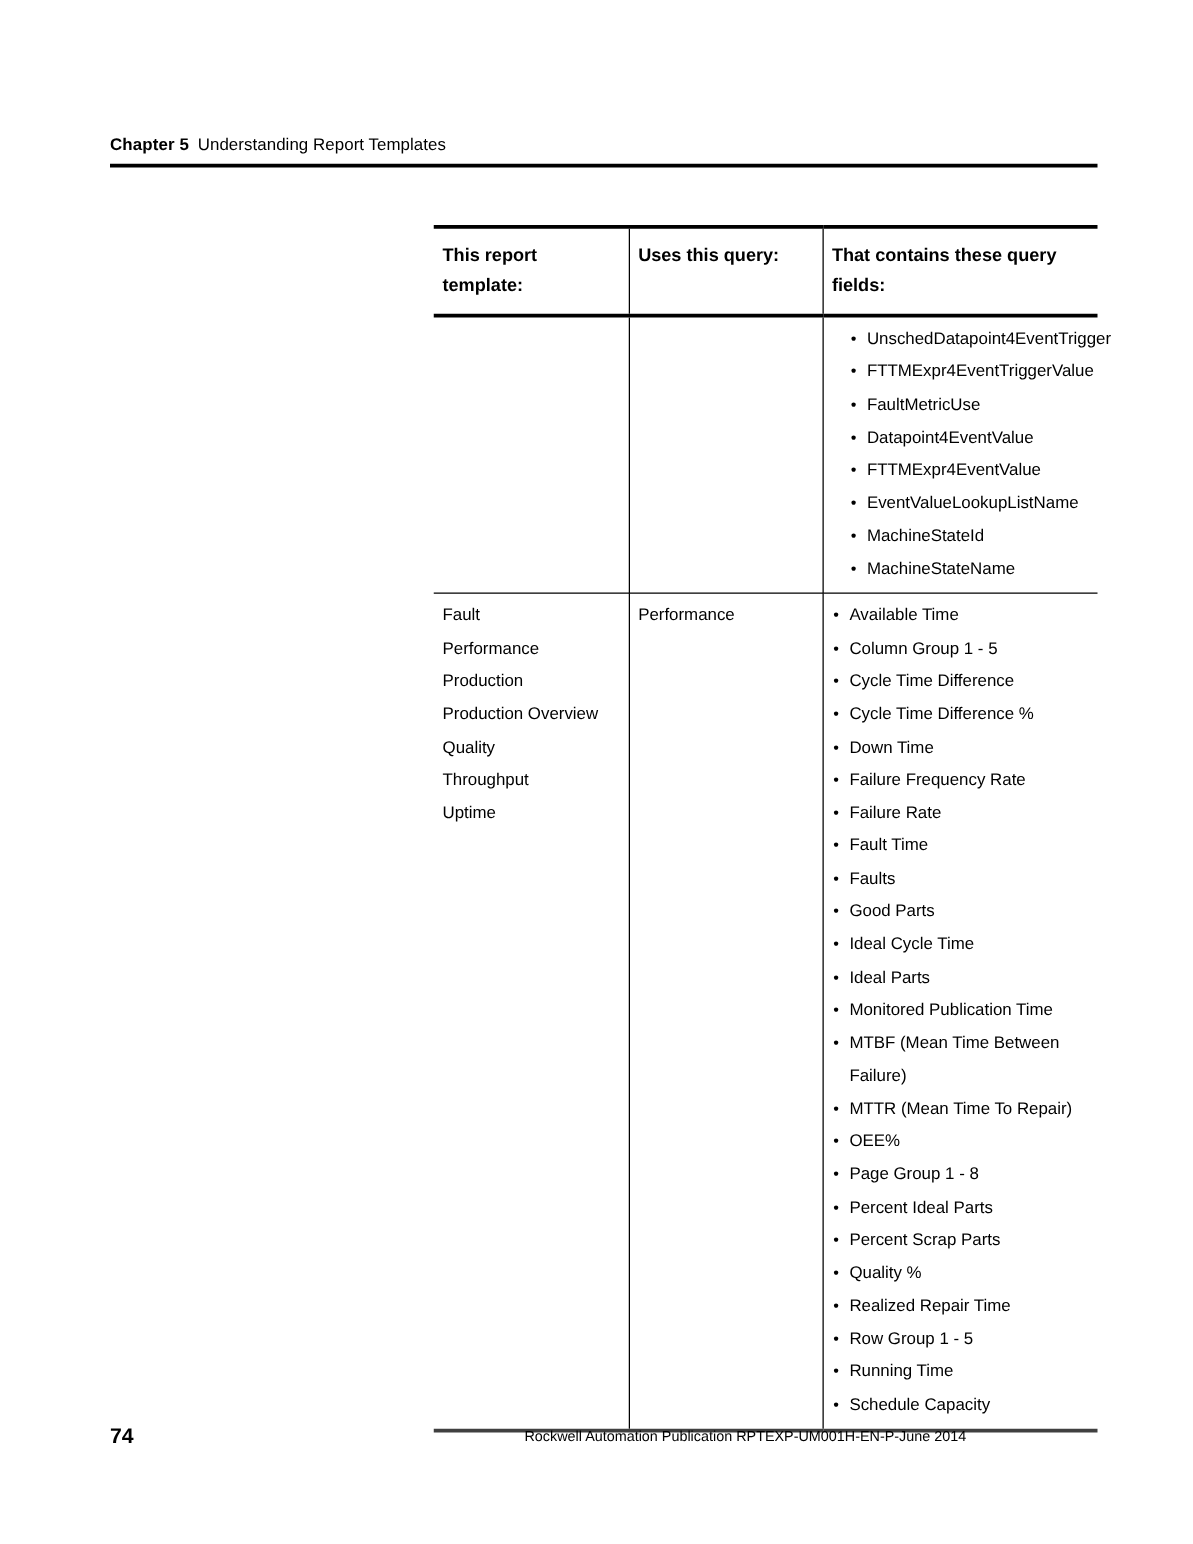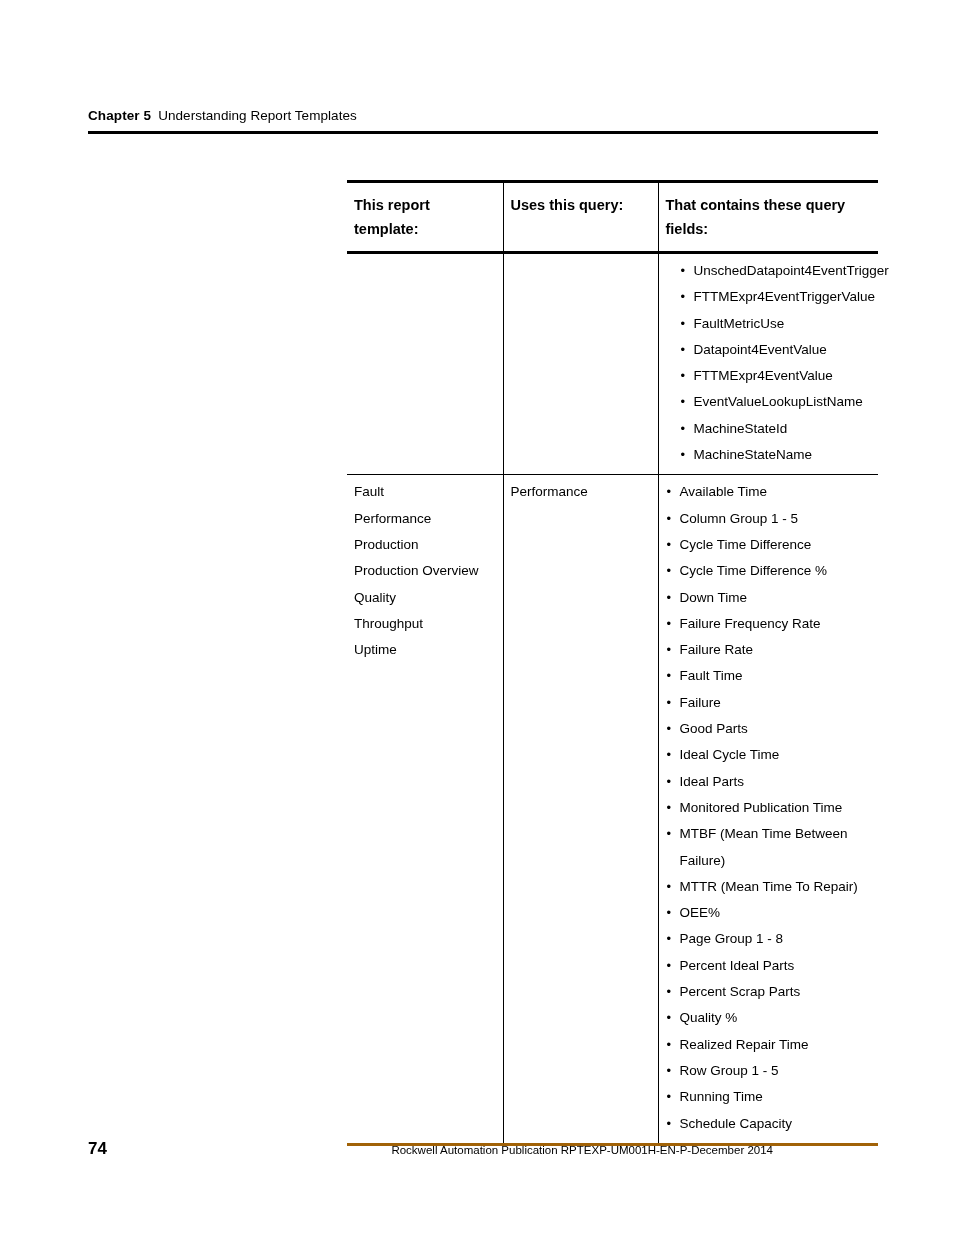--- a/index.html
+++ b/index.html
@@ -95,21 +95,21 @@
   .tbl tbody td {
     font-size: 13.5px;
     line-height: 26.3px;
     padding: 4px 8px 6px 7px;
   }
   .tbl tbody tr.row-split td {
     border-bottom: 1px solid #000;
     padding-left: 21px;
   }
   .tbl tbody tr.last-row td {
-    border-bottom: 3px solid #a16207;
+    border-bottom: 3px solid #404040;
   }
 
   .cell-lines {
     margin: 0;
     padding: 0;
     list-style: none;
   }
   .cell-lines li {
     margin: 0;
     padding: 0;
@@ -225,21 +225,21 @@
         <td>
           <ul class="bullets">
             <li>Available Time</li>
             <li>Column Group 1 - 5</li>
             <li>Cycle Time Difference</li>
             <li>Cycle Time Difference %</li>
             <li>Down Time</li>
             <li>Failure Frequency Rate</li>
             <li>Failure Rate</li>
             <li>Fault Time</li>
-            <li>Failure</li>
+            <li>Faults</li>
             <li>Good Parts</li>
             <li>Ideal Cycle Time</li>
             <li>Ideal Parts</li>
             <li>Monitored Publication Time</li>
             <li style="white-space:normal;">MTBF (Mean Time Between Failure)</li>
             <li>MTTR (Mean Time To Repair)</li>
             <li>OEE%</li>
             <li>Page Group 1 - 8</li>
             <li>Percent Ideal Parts</li>
             <li>Percent Scrap Parts</li>
@@ -249,15 +249,15 @@
             <li>Running Time</li>
             <li>Schedule Capacity</li>
           </ul>
         </td>
       </tr>
 
     </tbody>
   </table>
 
   <div class="footer-page-number">74</div>
-  <div class="footer-publication">Rockwell Automation Publication RPTEXP-UM001H-EN-P-December 2014</div>
+  <div class="footer-publication">Rockwell Automation Publication RPTEXP-UM001H-EN-P-June 2014</div>
 
 </div>
 
 </body></html>

